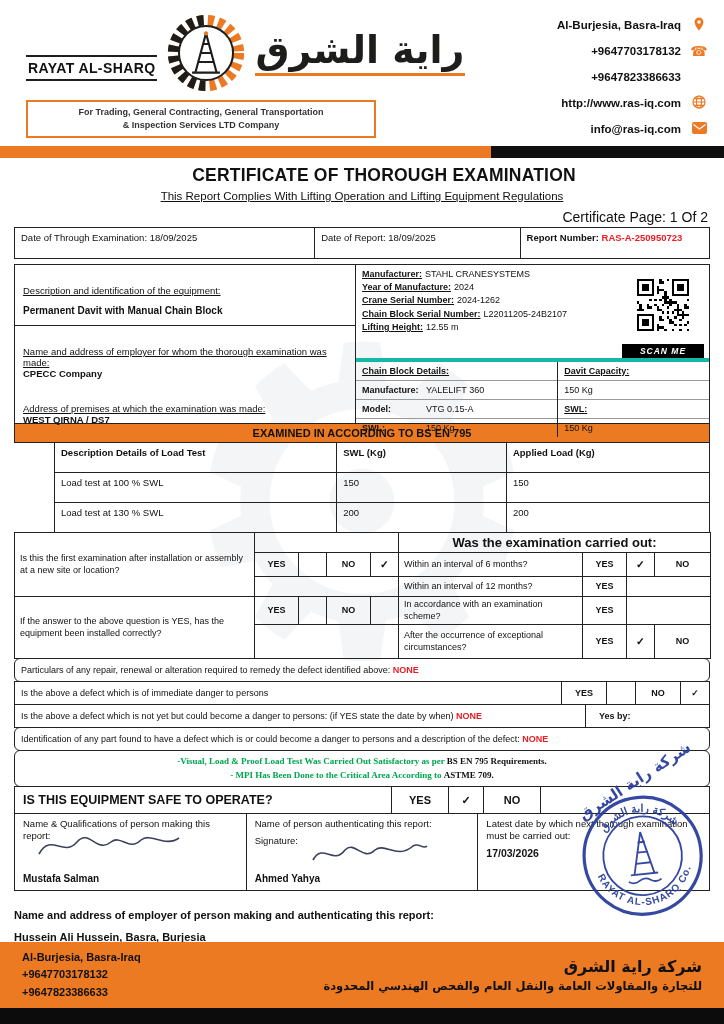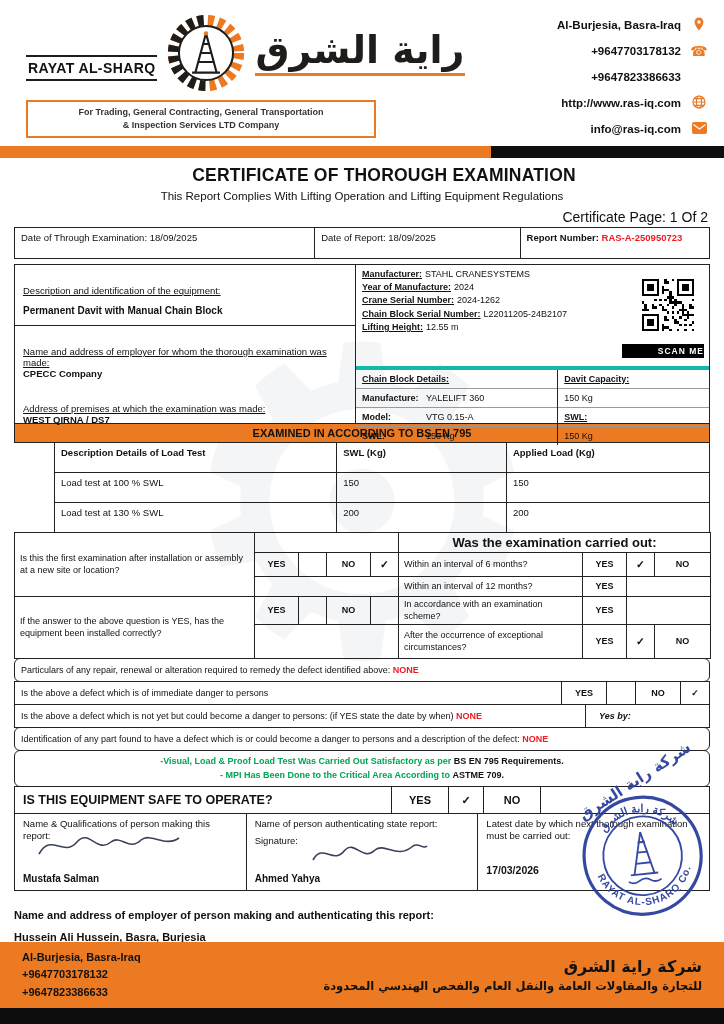--- a/index.html
+++ b/index.html
@@ -13,21 +13,21 @@
   .logo-ar{font-size:38px;font-weight:bold;color:#1d1d1b;font-family:"DejaVu Sans",sans-serif;line-height:1.1;border-bottom:3px solid #EC7A23;padding-bottom:2px;}
   .tagline{border:2px solid #EC7A23;margin-top:6px;padding:4px 8px;text-align:center;font-size:9px;font-weight:bold;color:#333;width:330px;line-height:13px;}
   .cline{display:flex;justify-content:flex-end;align-items:center;gap:9px;height:26px;font-size:11.5px;font-weight:bold;}
   .cicon{color:#EC7A23;width:18px;text-align:center;font-size:14px;font-family:"DejaVu Sans",sans-serif;line-height:1;}
   .divider{display:flex;height:12px;margin-top:4px;position:relative;z-index:1;}
   .divider .o{flex:1;background:#EC7A23;}
   .divider .k{width:233px;background:#0f0f0f;}
   
   .title{text-align:center;margin-top:7px;position:relative;z-index:1;}
   .title h1{margin:0;font-size:17.5px;letter-spacing:.2px;padding-left:44px;}
-  .subtitle{font-size:11.5px;margin-top:4px;}
+  .subtitle{font-size:11.5px;margin-top:4px;text-decoration:underline;}
   .pagelabel{text-align:right;font-size:14px;margin:7px 16px 2px 0;position:relative;z-index:1;}
   
   .content{position:relative;z-index:1;padding:0 14px;}
   .red{color:#EC1C24;font-weight:bold;}
   .dates{display:flex;}
   .dates .cell{border:1px solid #222;font-size:9.5px;padding:4px 6px;height:22px;}
   .dates .cell+.cell{margin-left:-1px;}
   .c1{width:306px;}.c2{width:205px;}.c3{width:188px;font-weight:bold;}
   .stack{margin-top:5px;}
   .stack>*{margin-top:-1px;}
@@ -35,21 +35,21 @@
   
   .equip{display:flex;border:1px solid #222;height:158px;}
   .eq-left{width:340px;border-right:1px solid #222;font-size:9.5px;}
   .eqb{padding:4px 8px;}
   .eqb.b1{border-bottom:1px solid #222;padding-bottom:9px;}
   .ul{text-decoration:underline;margin-top:16px;}
   .bold{font-weight:bold;}
   .eqv{margin-top:9px;font-weight:bold;font-size:10px;}
   .eq-right{flex:1;font-size:9px;display:flex;flex-direction:column;}
   .spec-area{padding:3px 0 0 6px;flex:1;}
-  .qr-block{float:right;width:82px;text-align:right;margin:1px 5px 8px 4px;}
+  .qr-block{float:right;width:82px;text-align:center;margin:1px 5px 0 4px;font-style:italic;}
   .qr-label{background:#000;color:#fff;font-size:8.5px;font-weight:bold;padding:2px 0;margin-top:1px;letter-spacing:1px;}
   .spec{line-height:13.2px;}
   .slabel{font-weight:bold;text-decoration:underline;margin-right:3px;}
   .chain{border-top:4px solid #14b8a6;display:flex;}
   .chain-l{width:57%;border-right:1px solid #222;}
   .chain-r{flex:1;}
   .chrow{padding:1px 6px;height:16px;border-bottom:1px solid #9a9a9a;display:flex;align-items:center;font-size:9px;}
   .chrow:last-child{border-bottom:none;}
   .chh{font-weight:bold;text-decoration:underline;}
   .chlab{font-weight:bold;width:64px;}
@@ -66,32 +66,32 @@
   .xt{border-collapse:collapse;width:696px;table-layout:fixed;}
   .xt td{border:1px solid #222;font-size:9px;padding:2px 5px;vertical-align:middle;line-height:11.5px;}
   .xt .hdr{font-weight:bold;text-align:center;font-size:13px;}
   .xt .yn{font-weight:bold;text-align:center;padding:2px 1px;}
   .xt .mk{text-align:center;font-weight:bold;font-size:10.5px;padding:0;}
   
   .drow{border:1px solid #222;display:flex;align-items:stretch;font-size:9px;}
   .drow.block{display:block;padding:4px 6px;border-radius:6px;}
   .dtext{flex:1;padding:6px 6px;}
   .dbox{border-left:1px solid #222;display:flex;align-items:center;justify-content:center;font-weight:bold;}
-  .w44{width:44px;}.w28{width:28px;}.w110{width:110px;justify-content:flex-start;padding-left:13px;font-style:italic;}
-  .greenline{color:#00A550;font-weight:bold;text-align:center;line-height:13.5px;}
+  .w44{width:44px;}.w28{width:28px;}.w110{width:110px;justify-content:flex-start;padding-left:13px;}
+  .greenline{color:#00A550;font-weight:bold;text-align:center;line-height:13.5px;font-family:Liberation Serif, serif;}
   .greenline b{color:#111;}
   .safe-row .dtext{font-size:12.5px;font-weight:bold;padding:6px 8px;}
   .safe-row .dbox{font-size:11px;}
   .w56{width:56px;}.w34{width:34px;}.tail{width:168px;border-left:1px solid #222;}
   
   .sigs{border:1px solid #222;display:flex;height:76px;font-size:9.5px;}
   .sigcol{flex:1;border-right:1px solid #222;padding:4px 8px;position:relative;line-height:12px;}
   .sigcol:last-child{border-right:none;}
   .signame{position:absolute;left:8px;bottom:5px;font-weight:bold;font-size:10px;}
-  .sigdate{margin-top:22px;font-weight:bold;font-size:10.5px;}
+  .sigdate{margin-top:5px;font-weight:bold;font-size:10.5px;}
   .squig{position:absolute;}
   .employer{margin-top:13px;font-weight:bold;font-size:11px;line-height:22px;}
   
   .stamp{position:absolute;top:768px;left:558px;width:164px;height:164px;z-index:2;transform:rotate(-6deg);opacity:.95;pointer-events:none;}
   .stamp-ar{position:absolute;top:4px;left:-16px;width:200px;text-align:center;transform:rotate(-27deg);color:#2B3F9E;font-weight:bold;font-size:15px;font-family:"DejaVu Sans",sans-serif;}
   .stamp svg{position:absolute;top:24px;left:20px;}
   
   .footer{position:absolute;left:0;bottom:0;width:724px;z-index:3;}
   .f-or{background:#EC7A23;display:flex;justify-content:space-between;align-items:center;padding:7px 22px;}
   .f-left{font-size:11px;font-weight:bold;line-height:17.5px;}
@@ -473,21 +473,21 @@
 
       <div class="sigs">
         <div class="sigcol">
           <div>Name &amp; Qualifications of person making this report:</div>
           <svg class="squig" style="top:12px;left:18px;" width="150" height="38" viewBox="0 0 150 38">
             <path d="M6 28 C18 6 30 32 44 16 C56 2 64 28 78 16 C88 8 96 26 108 14 C118 6 132 22 146 12" fill="none" stroke="#232b4a" stroke-width="1.6" opacity=".9"></path>
           </svg>
           <div class="signame">Mustafa Salman</div>
         </div>
         <div class="sigcol">
-          <div>Name of person authenticating state report:</div>
+          <div>Name of person authenticating this report:</div>
           <div style="margin-top:5px;">Signature:</div>
           <svg class="squig" style="top:24px;left:62px;" width="120" height="32" viewBox="0 0 120 32">
             <path d="M4 22 C14 4 24 28 36 12 C46 2 54 24 66 12 C76 4 88 22 104 8 C110 4 114 12 118 8" fill="none" stroke="#232b4a" stroke-width="1.6" opacity=".9"></path>
           </svg>
           <div class="signame">Ahmed Yahya</div>
         </div>
         <div class="sigcol">
           <div>Latest date by which next thorough examination must be carried out:</div>
           <div class="sigdate">17/03/2026</div>
         </div>

